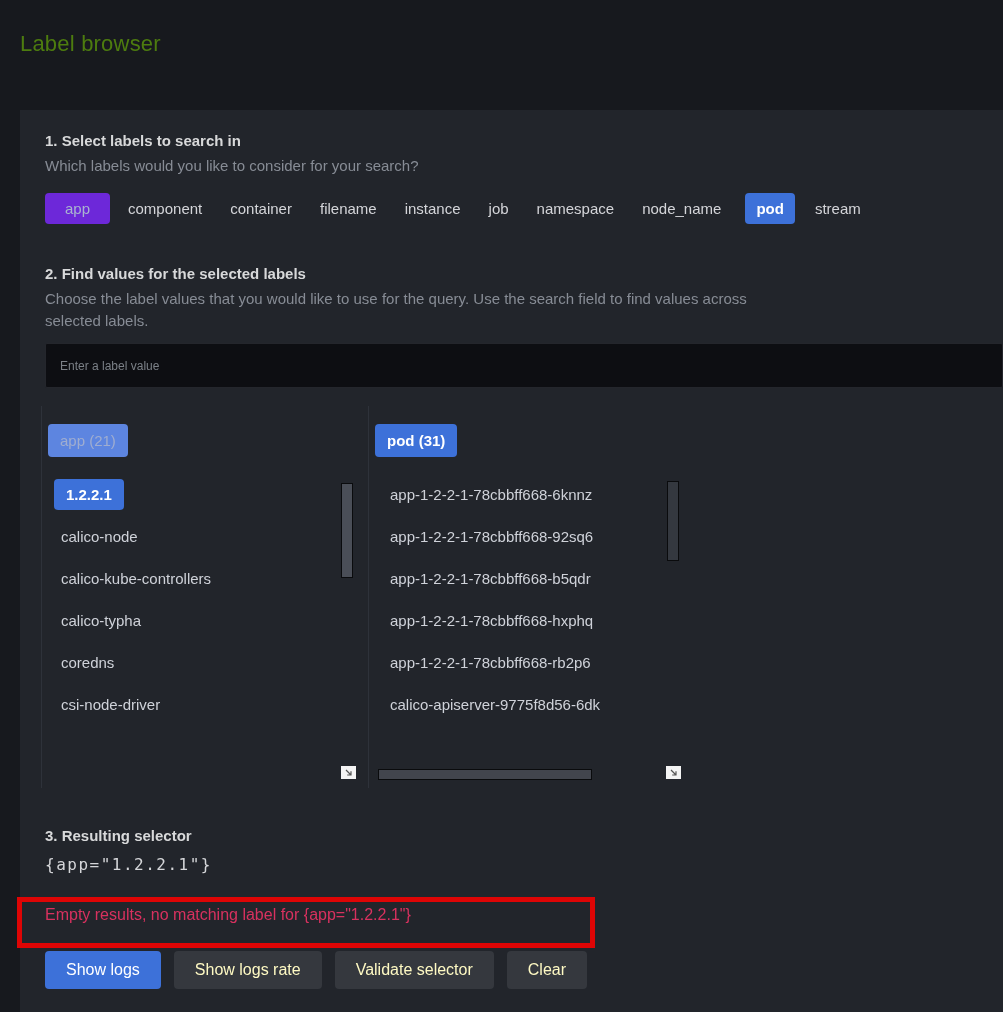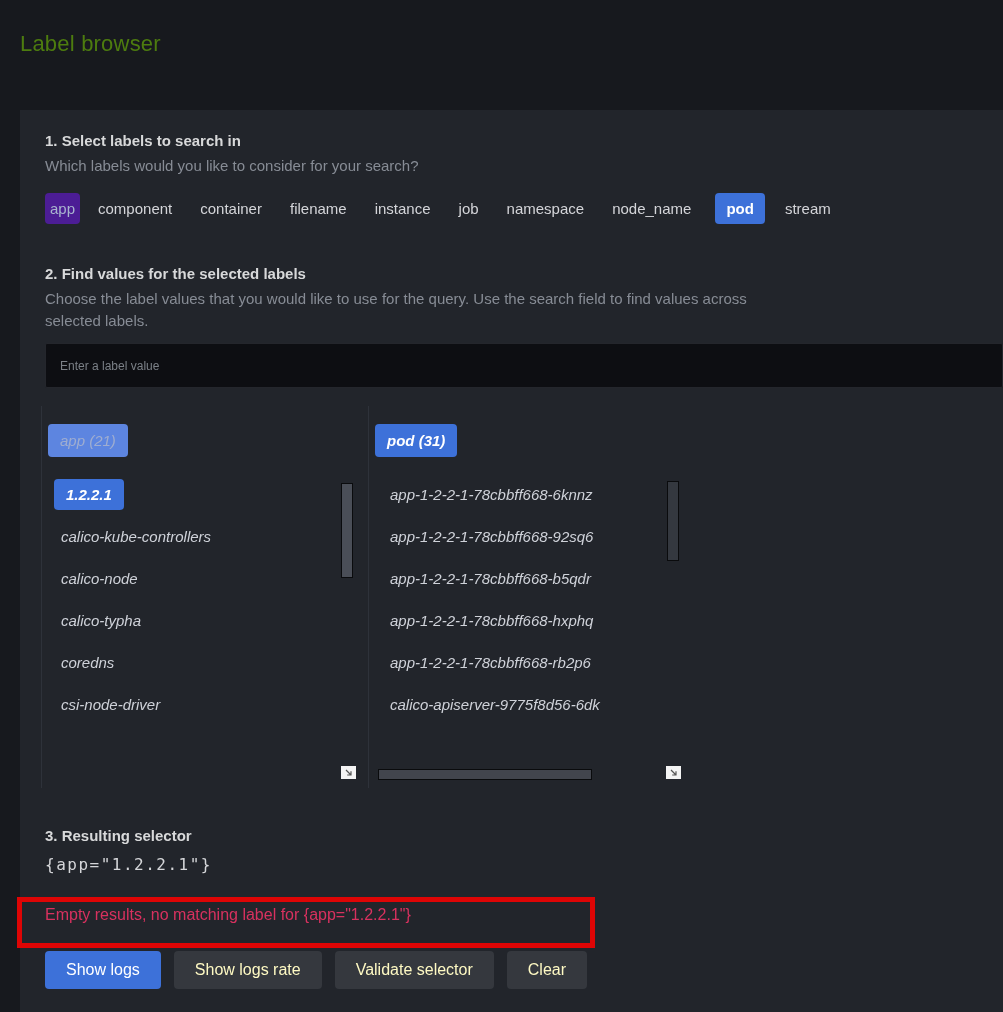--- a/index.html
+++ b/index.html
@@ -17,34 +17,34 @@
     position:absolute;left:20px;top:110px;right:0;bottom:0;
     background:#22252b;box-sizing:border-box;
     padding:21px 0 0 25px;
   }
   .sec-heading{font-size:15px;font-weight:700;color:#d8d9da;line-height:20px;}
   .sec-desc{font-size:15px;color:#878c95;line-height:22px;margin-top:4px;max-width:705px;}
 
   
   .labels-row{margin-top:14px;height:35px;display:flex;align-items:center;}
   .label-chip{font-size:15px;color:#d4d5d9;margin-right:28px;white-space:nowrap;cursor:pointer;}
-  .label-chip.sel-muted{background:#4c1d95;color:#a9b4cf;padding:7px 5px;border-radius:4px;margin-right:18px;}
+  .label-chip.sel-muted{background:#6d28d9;color:#a9b4cf;padding:7px 20px;border-radius:4px;margin-right:18px;}
   .label-chip.sel-strong{background:#3d71d9;color:#ffffff;font-weight:700;padding:7px 11px;border-radius:4px;margin-right:20px;margin-left:-4px;}
 
   .sec2{margin-top:38px;}
   .search-input{
     display:block;margin-top:11px;width:100%;height:45px;box-sizing:border-box;
     background:#0d0e12;border:1px solid #24262c;border-radius:2px;
     color:#ccccdc;font-size:12px;padding:0 14px;outline:none;
     font-family:"Liberation Sans", sans-serif;
   }
   .search-input::placeholder{color:#7b8087;opacity:1;}
 
   
-  .values-row{margin-top:18px;display:flex;height:382px;margin-left:-4px;font-style:italic;}
+  .values-row{margin-top:18px;display:flex;height:382px;margin-left:-4px;}
   .value-col{position:relative;box-sizing:border-box;border-left:1px solid #2e323a;padding:18px 0 0 6px;}
   .value-col.col-app{width:327px;}
   .value-col.col-pod{width:312px;}
   .col-header-chip{display:inline-block;font-size:15px;padding:8px 12px;border-radius:4px;margin-bottom:16px;cursor:pointer;}
   .col-app .col-header-chip{background:#5d85e0;color:#9fadd0;}
   .col-pod .col-header-chip{background:#3d71d9;color:#ffffff;font-weight:700;}
   .value-list{list-style:none;margin:0;padding:0;}
   .value-item{height:42px;display:flex;align-items:center;font-size:15px;color:#cfd2d9;
     white-space:nowrap;overflow:hidden;padding-left:13px;cursor:pointer;}
   .value-item.selected{padding-left:6px;}
@@ -111,22 +111,22 @@
   </div>
 
   <div class="values-row">
 
     <div class="value-col col-app">
       <span class="col-header-chip">app (21)</span>
       <ul class="value-list" id="list-0">
           <li class="value-item selected">
             <span class="chip">1.2.2.1</span>
           </li>
+          <li class="value-item">calico-node</li>
           <li class="value-item">calico-kube-controllers</li>
-          <li class="value-item">calico-node</li>
           <li class="value-item">calico-typha</li>
           <li class="value-item">coredns</li>
           <li class="value-item">csi-node-driver</li>
         </ul>
       <div class="vscroll"></div>
       <div class="resize-handle">
         <svg width="9" height="9" viewBox="0 0 9 9">
             <path d="M2 2 L7 7 M7 3.2 L7 7 L3.2 7" stroke="#555" stroke-width="1.2" fill="none"></path>
           </svg>
       </div>

